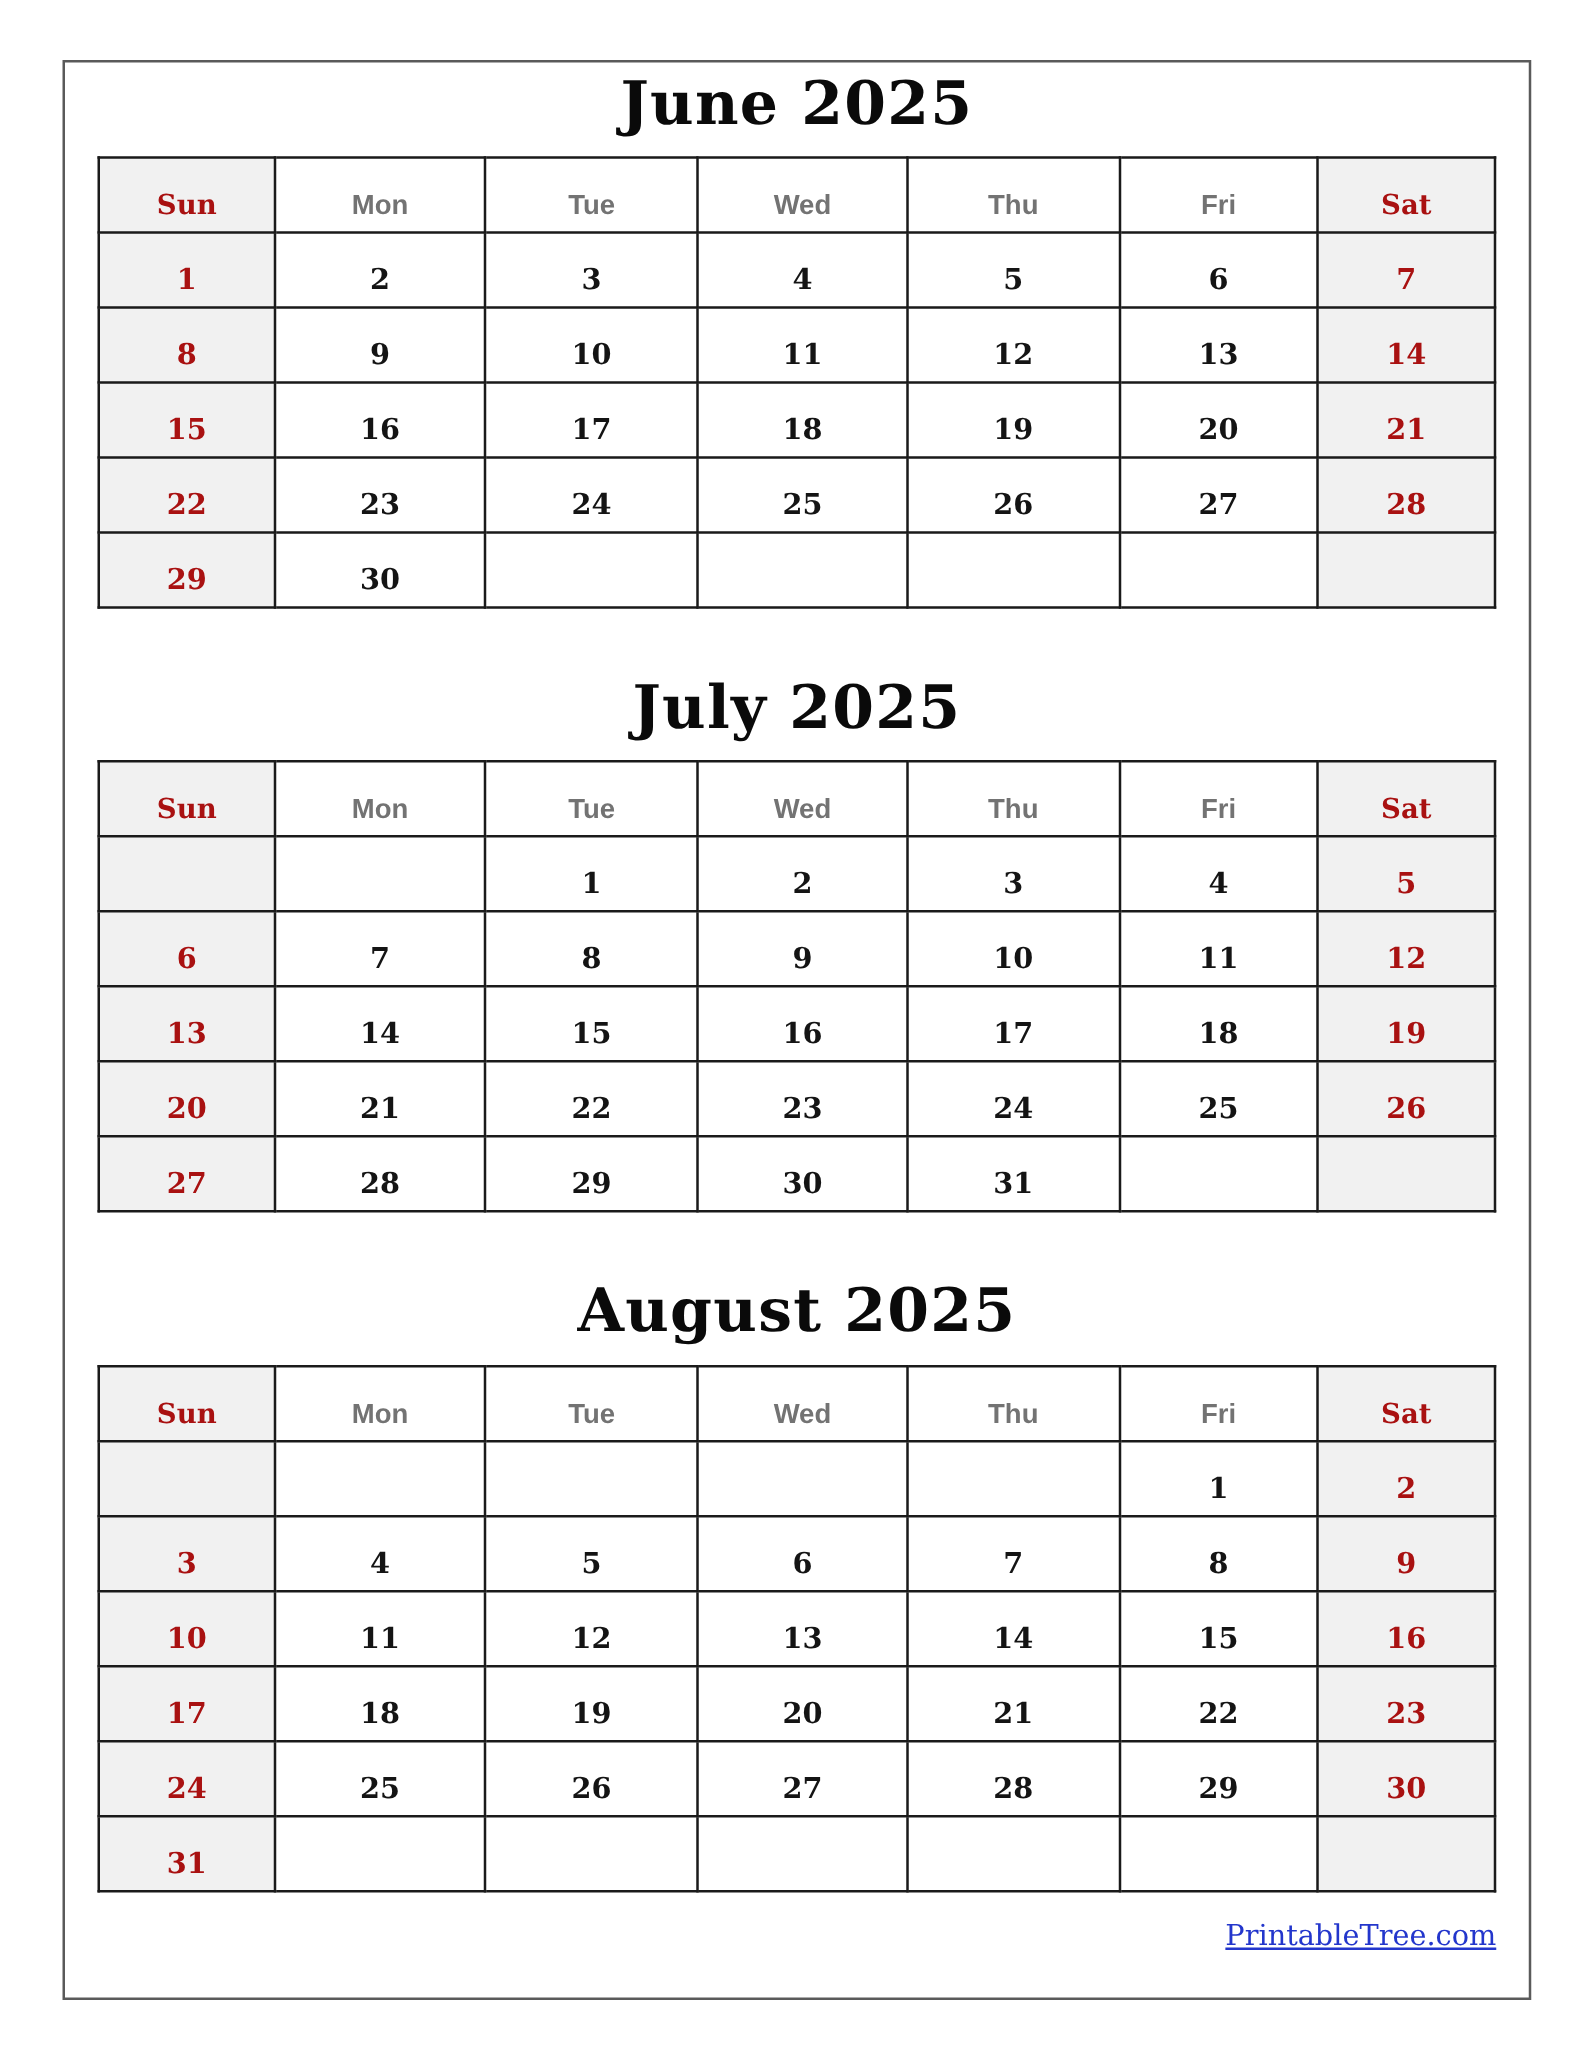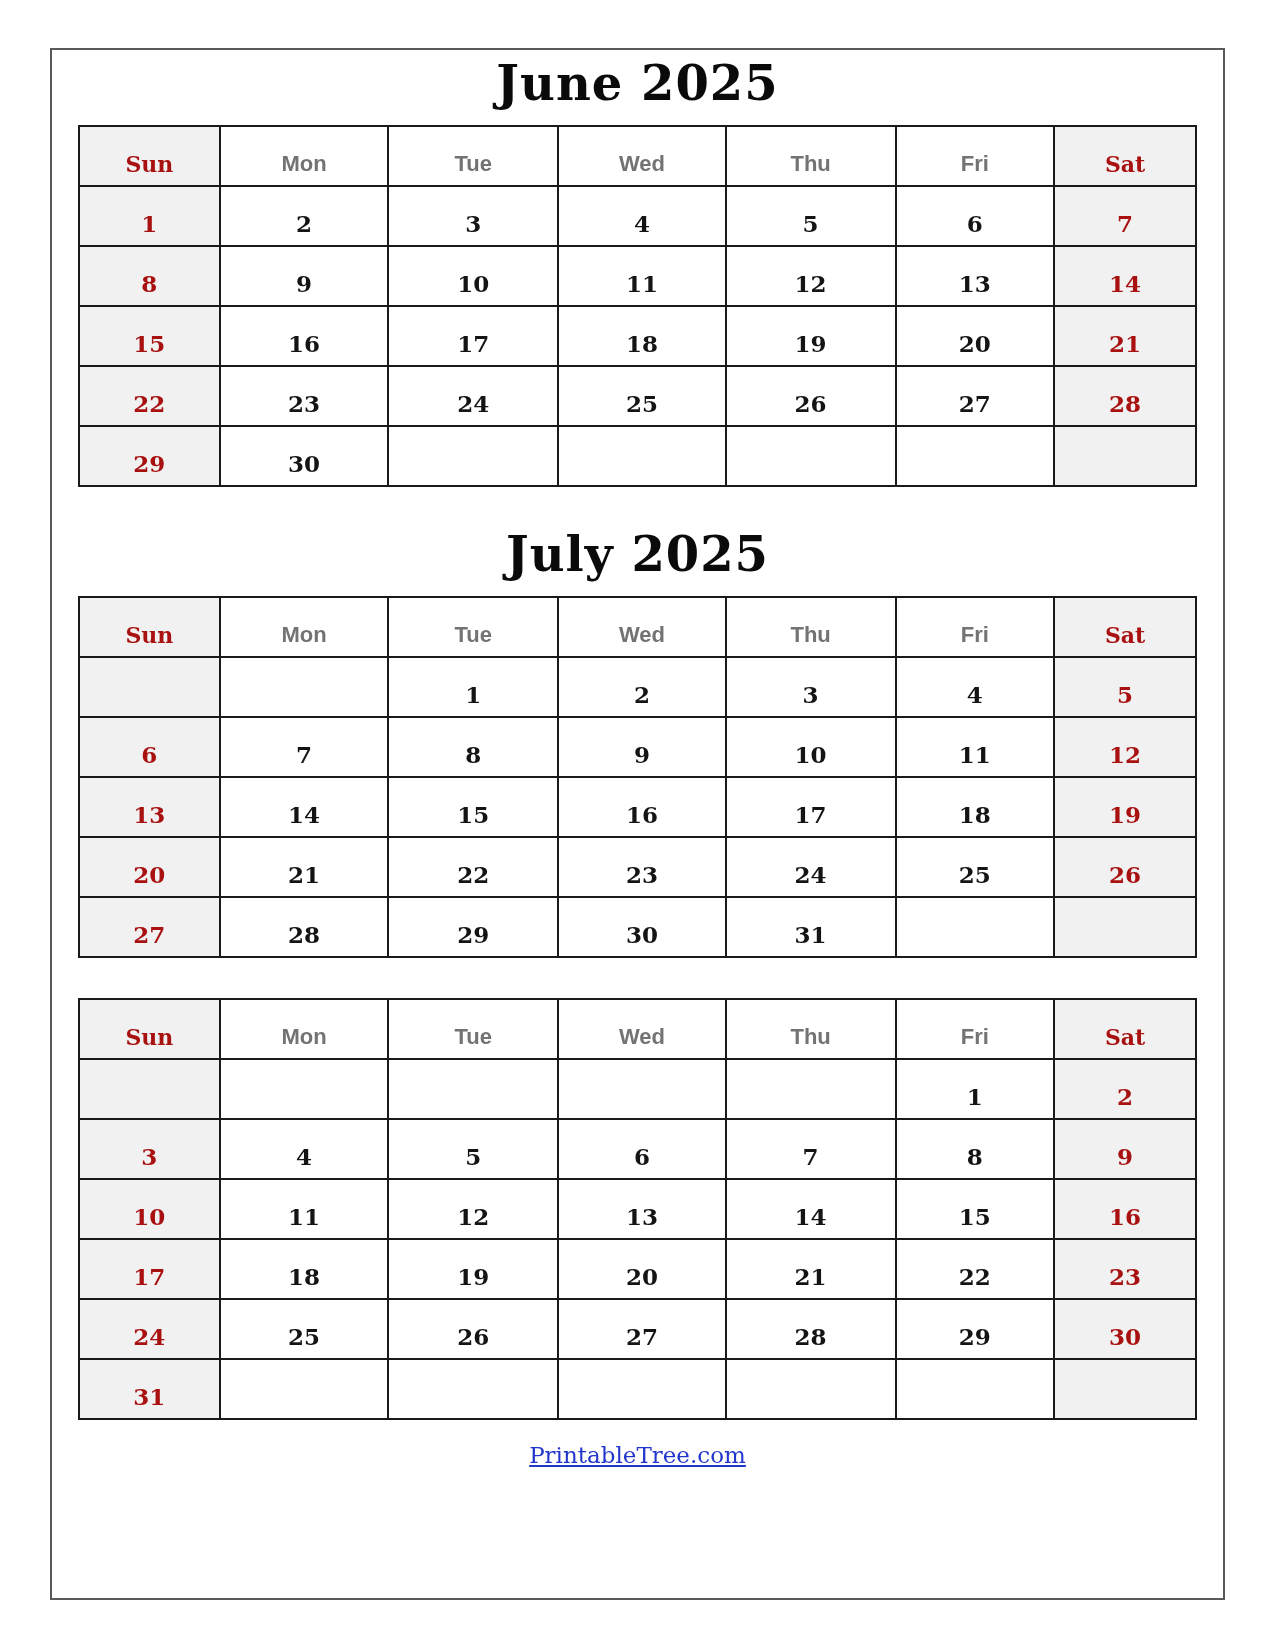--- a/index.html
+++ b/index.html
@@ -18,21 +18,21 @@
     position: absolute;
     left: 50px;
     top: 48px;
     width: 1175px;
     height: 1552px;
     box-sizing: border-box;
     border: 2px solid #5a5a5a;
     padding: 0 26px;
   }
 
-  .month-section { margin-top: 40px; }
+  .month-section { margin-top: 52px; }
   .month-section.first { margin-top: 6px; }
 
   .month-title {
     margin: 0 0 14px 0;
     text-align: center;
     font-family: "DejaVu Serif", serif;
     font-weight: bold;
     font-size: 48px;
     line-height: 1.15;
     color: #0a0a0a;
@@ -78,21 +78,21 @@
     background: var(--weekend-bg, #f1f1f1);
   }
 
   table.cal td.weekend {
     color: var(--weekend-text, #a91111);
     background: var(--weekend-bg, #f1f1f1);
   }
 
   .footer {
     margin-top: 22px;
-    text-align: center;
+    text-align: right;
   }
 
   .footer a {
     font-family: "DejaVu Serif", serif;
     font-size: 23px;
     color: var(--link-blue, #2336cc);
     text-decoration: underline;
   }
 </style>
 </head>
@@ -241,20 +241,21 @@
               <td>30</td>
               <td>31</td>
               <td></td>
               <td class="weekend"></td>
             </tr>
           </tbody>
         </table>
     </section>
 
     <section class="month-section">
+      <h2 class="month-title">August 2025</h2>
       <table class="cal">
           <colgroup>
             <col style="width: 12.6%;">
             <col style="width: 15.1%;">
             <col style="width: 15.2%;">
             <col style="width: 15%;">
             <col style="width: 15.2%;">
             <col style="width: 14.2%;">
             <col style="width: 12.7%;">
           </colgroup>

